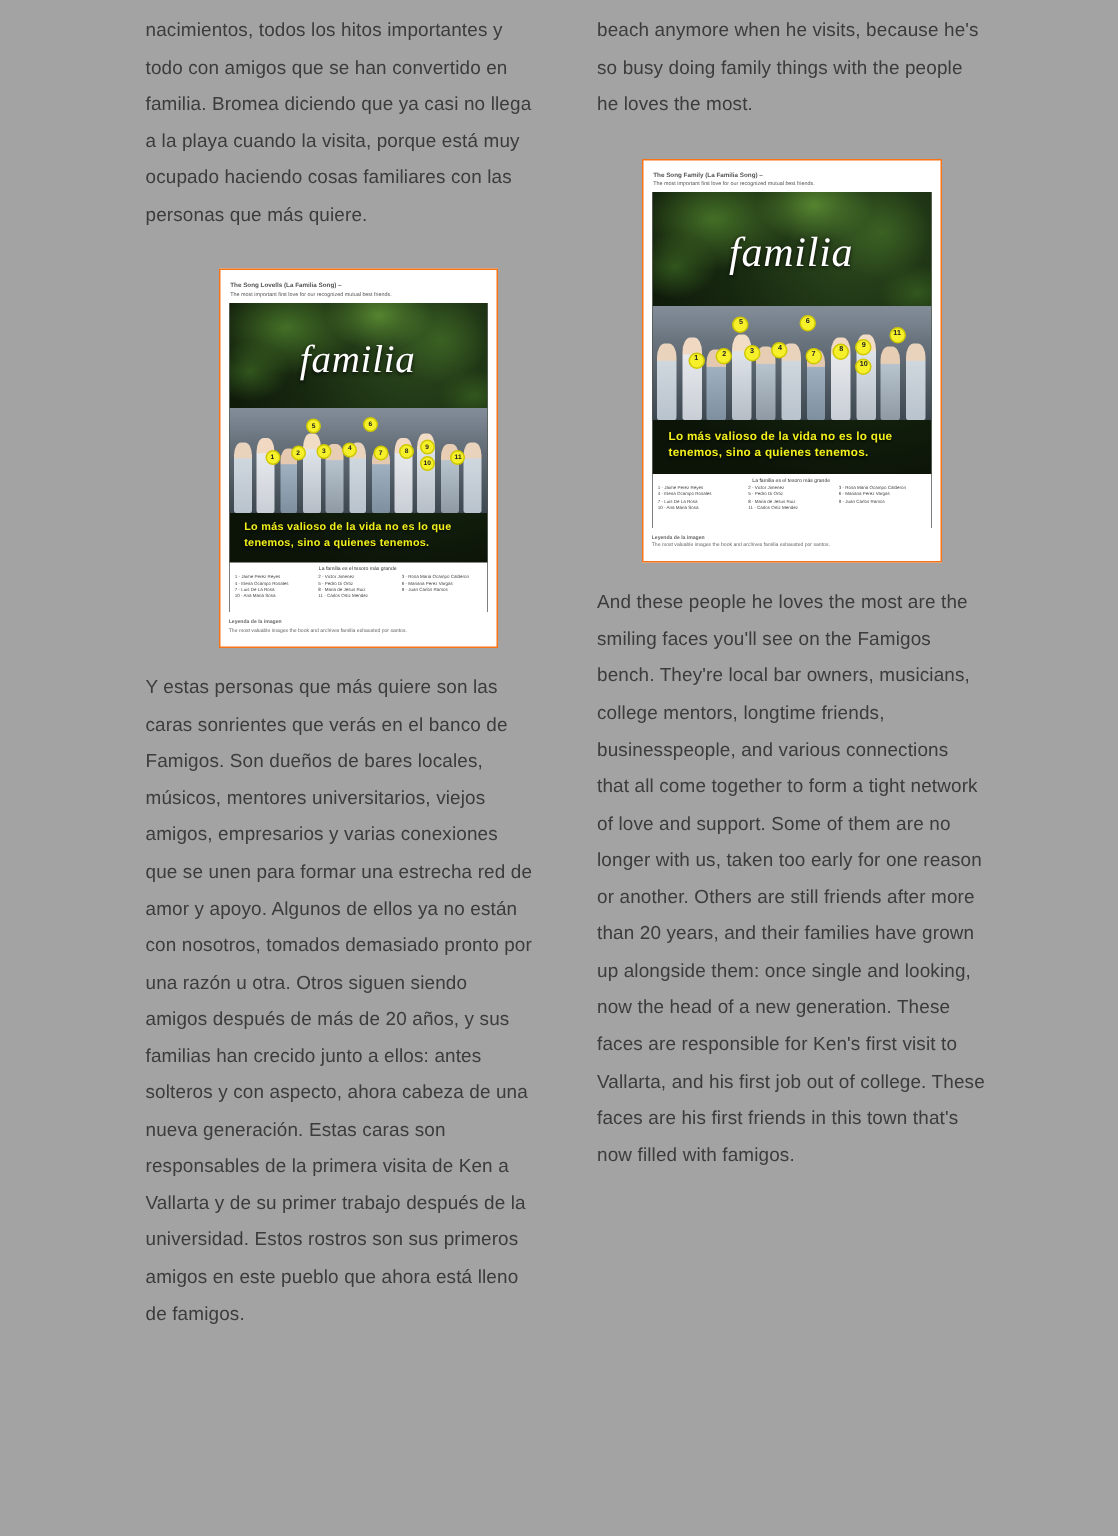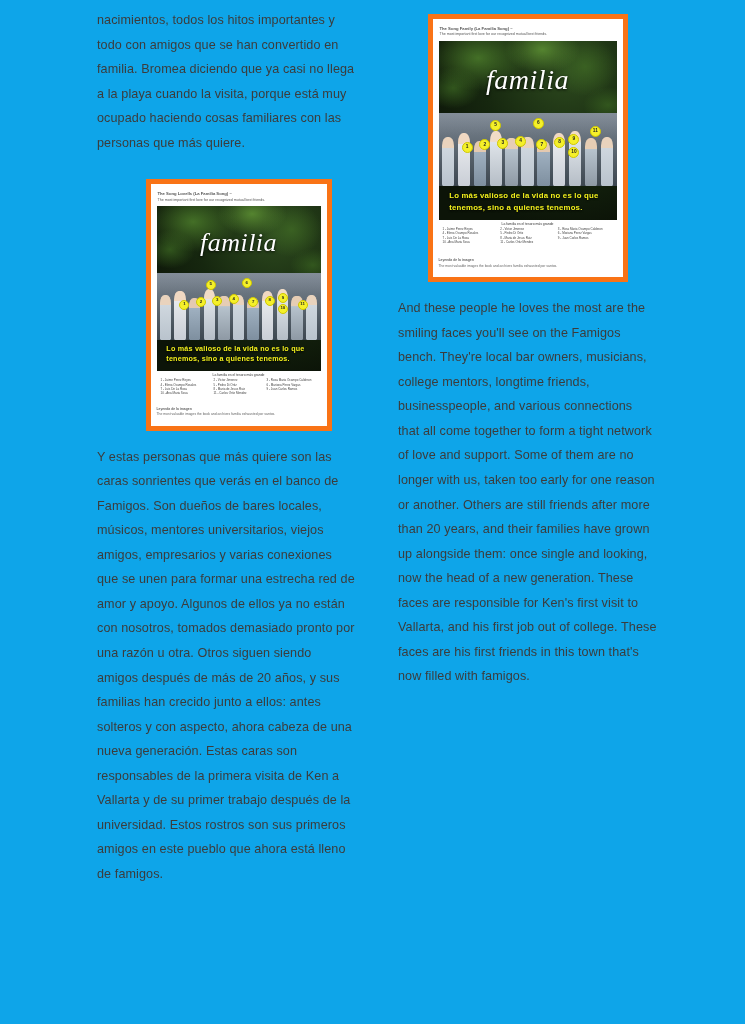--- a/index.html
+++ b/index.html
@@ -13,21 +13,21 @@
     font-family: "Liberation Sans", sans-serif;
     color: #3a3a3a;
     position: relative;
     overflow: hidden;
   }
   .page {
     position: absolute;
     left: 0; top: 0;
     width: 745px;
     height: 1024px;
-    background: #0ea5e9;
+    background: #a3a3a3;
   }
   .columns {
     position: absolute;
     left: 97px;
     top: 8px;
     width: 560px;
     display: flex;
     flex-direction: row;
     gap: 42px;
   }
@@ -41,21 +41,21 @@
     font-size: 12.6px;
     line-height: 1.95;
     color: #3c3c3c;
     letter-spacing: 0.1px;
   }
   p.body-text:last-child { margin-bottom: 0; }
 
   
   .figure {
     background: #ffffff;
-    border: 5px solid #f97316;
+    border: 1px solid #f97316;
     padding: 6px 6px 8px 6px;
     box-sizing: border-box;
     margin: 6px 0 14px 0;
     align-self: center;
   }
   .figure.fig-left { width: 186px; margin-left: 24px; }
   .figure.fig-right { width: 200px; margin-left: 0px; }
 
   .fig-caption-top {
     font-size: 3.6px;
@@ -272,20 +272,21 @@
           <span class="c1">Leyenda de la imagen</span>
           <span class="c2">The most valuable images the book and archives familia exhausted por santos.</span>
         </div>
       </div>
 
       <p class="body-text">Y estas personas que más quiere son las caras sonrientes que verás en el banco de Famigos. Son dueños de bares locales, músicos, mentores universitarios, viejos amigos, empresarios y varias conexiones que se unen para formar una estrecha red de amor y apoyo. Algunos de ellos ya no están con nosotros, tomados demasiado pronto por una razón u otra. Otros siguen siendo amigos después de más de 20 años, y sus familias han crecido junto a ellos: antes solteros y con aspecto, ahora cabeza de una nueva generación. Estas caras son responsables de la primera visita de Ken a Vallarta y de su primer trabajo después de la universidad. Estos rostros son sus primeros amigos en este pueblo que ahora está lleno de famigos.</p>
     </div>
 
     <div class="col">
 
+      <p class="body-text">beach anymore when he visits, because he's so busy doing family things with the people he loves the most.</p>
 
       <div class="figure fig-right">
         <div class="fig-caption-top">
           <span class="t1">The Song Family (La Familia Song) –</span>
           <span class="t2">The most important first love for our recognized mutual best friends.</span>
         </div>
 
         <div class="poster">
           <div class="poster-inner">
             <div class="leaves"></div>

